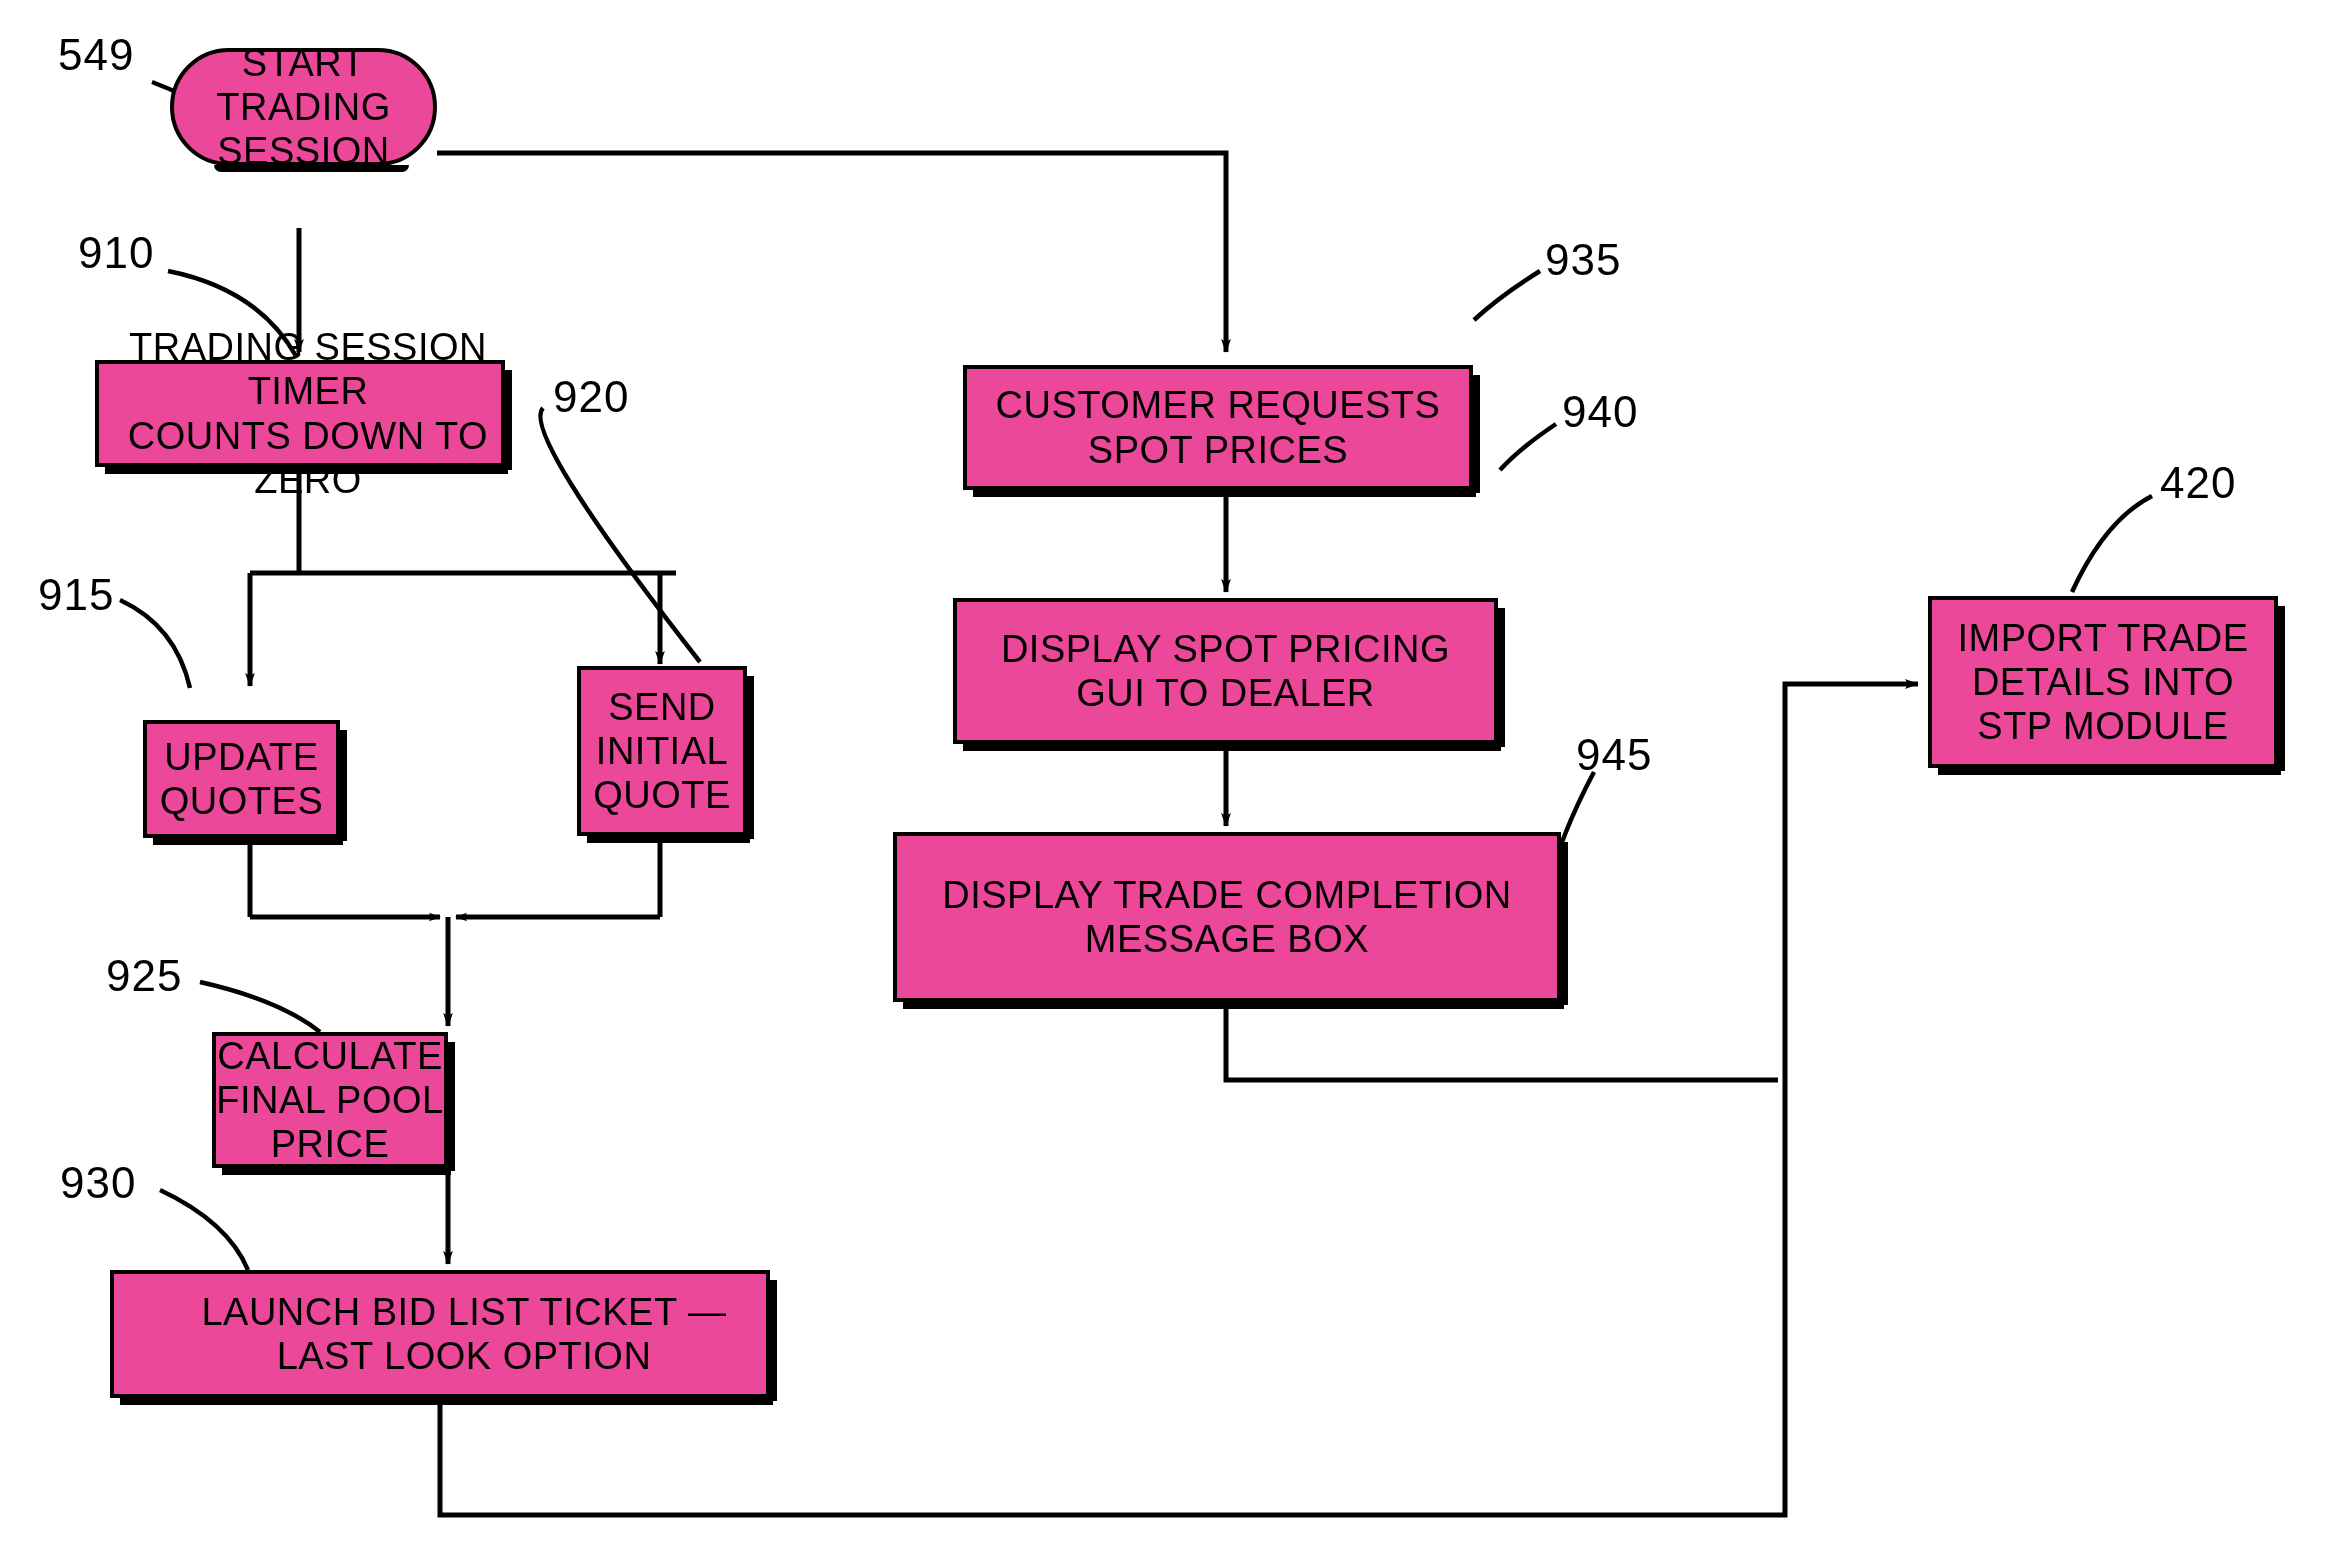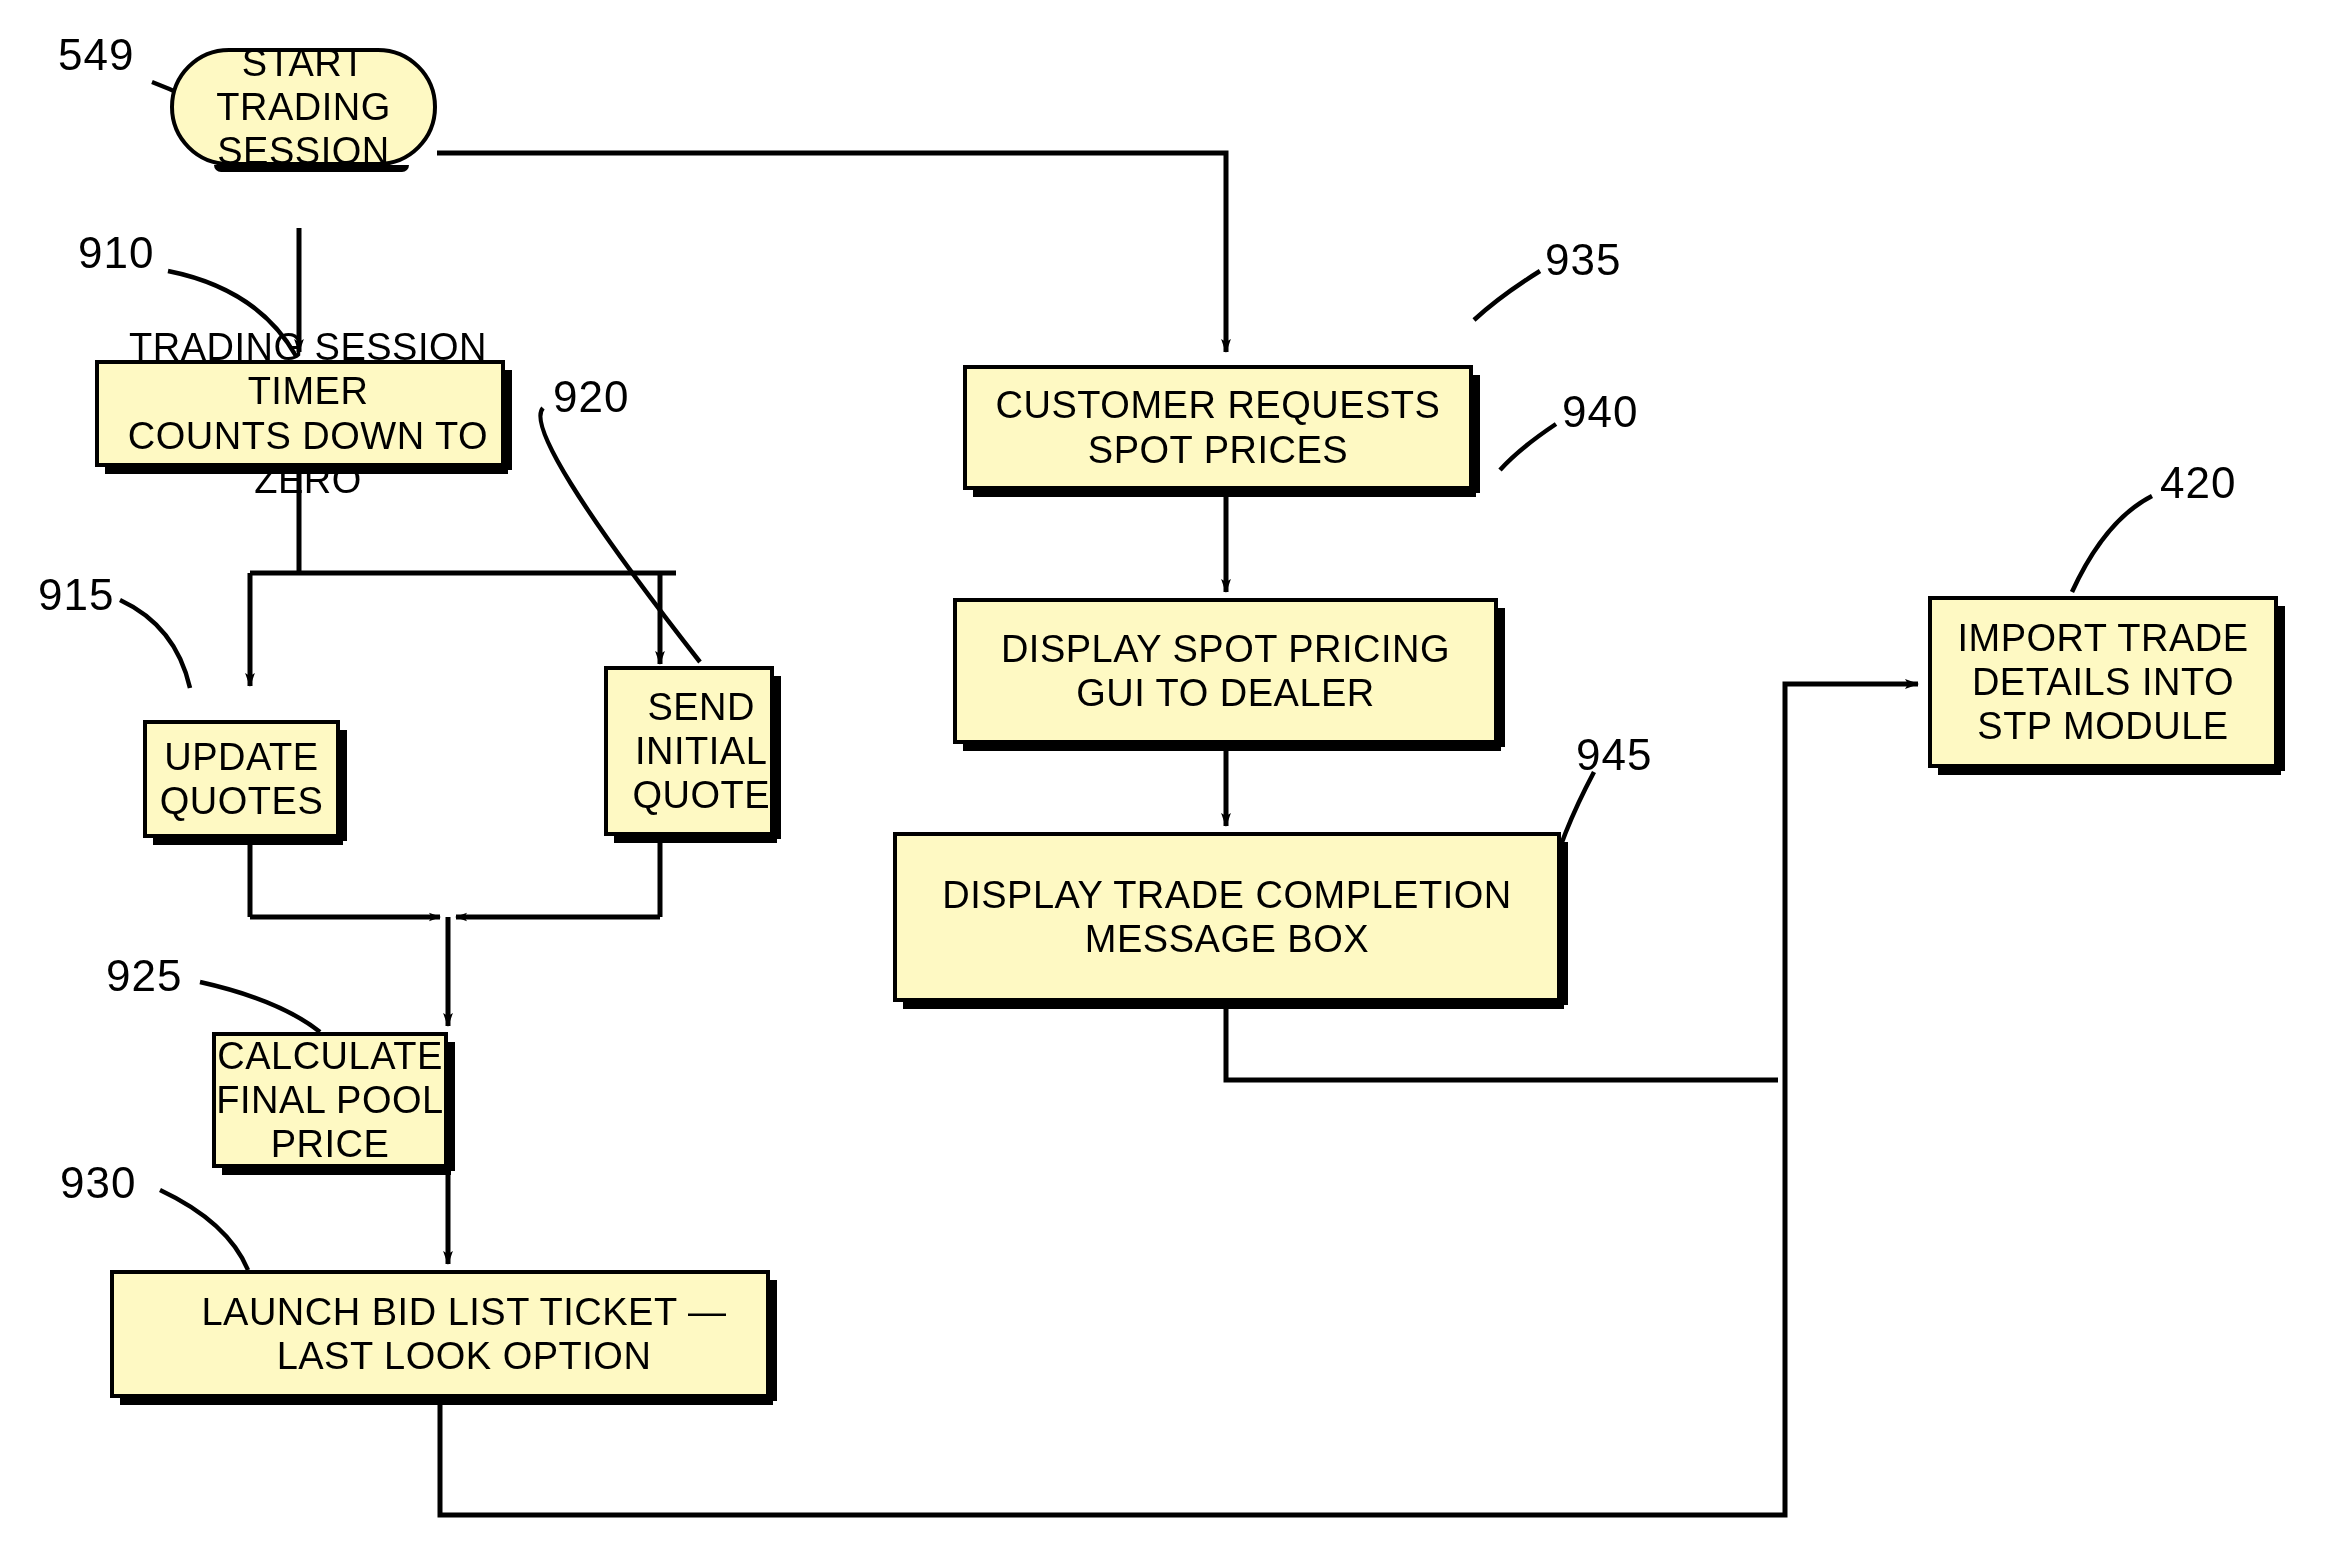--- a/index.html
+++ b/index.html
@@ -19,21 +19,21 @@
     position: absolute;
     left: 0;
     top: 0;
     width: 2336px;
     height: 1552px;
     pointer-events: none;
   }
   .node {
     position: absolute;
     box-sizing: border-box;
-    background: #fef9c3;
+    background: #ec4899;
     border: 4px solid #000000;
     display: flex;
     align-items: center;
     justify-content: center;
     text-align: center;
     color: #000000;
     letter-spacing: 0.5px;
     line-height: 1.16;
     z-index: 3;
   }
@@ -154,21 +154,21 @@
 COUNTS  DOWN  TO  ZERO</span>
   </div>
   <div class="ref" style="left:78px; top:228px;">910</div>
 
   <div class="node" style="left:143px; top:720px; width:197px; height:118px;">
     <span class="txt">UPDATE
 QUOTES</span>
   </div>
   <div class="ref" style="left:38px; top:570px;">915</div>
 
-  <div class="node" style="left:604px; top:666px; width:170px; height:170px;justify-content:flex-end;">
+  <div class="node" style="left:577px; top:666px; width:170px; height:170px;">
     <span class="txt">SEND
 INITIAL
 QUOTE</span>
   </div>
   <div class="ref" style="left:553px; top:372px;">920</div>
 
   <div class="node" style="left:212px; top:1032px; width:236px; height:136px;">
     <span class="txt">CALCULATE
 FINAL  POOL  PRICE</span>
   </div>

